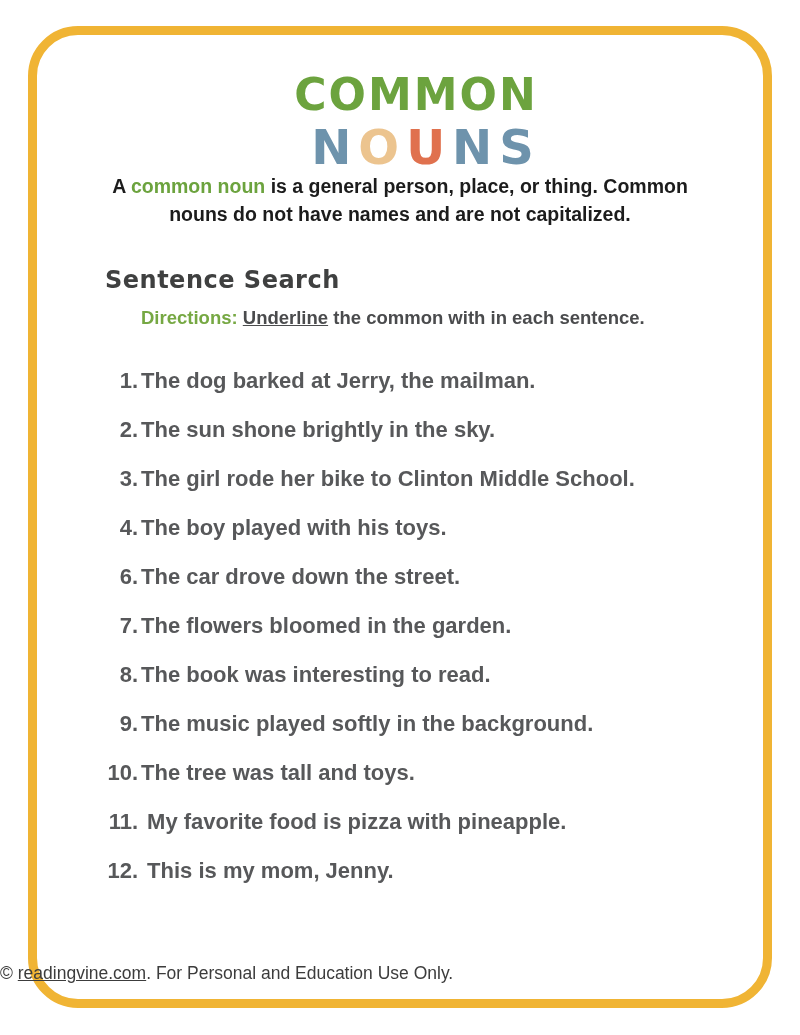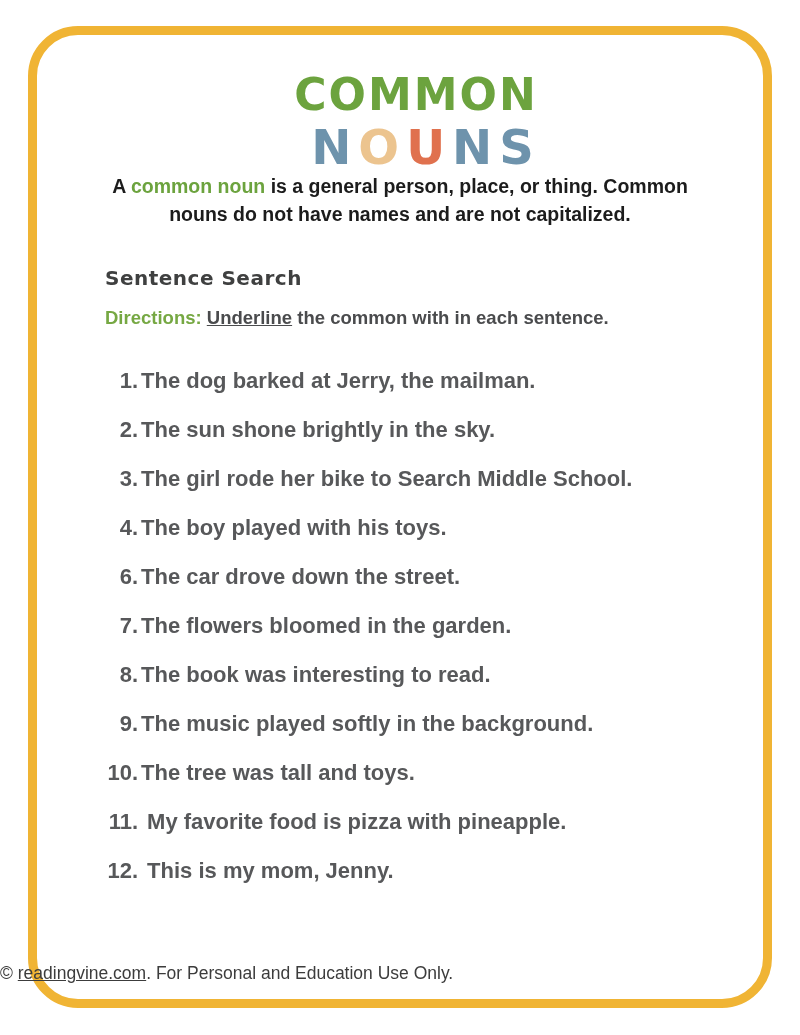--- a/index.html
+++ b/index.html
@@ -64,35 +64,35 @@
     color: var(--text-dark, #1C1C1C);
     margin: 0;
   }
   .intro .highlight { color: var(--green, #6CA33E); }
   .section-heading {
     position: absolute;
     top: 266px;
     left: 105px;
     font-family: "DejaVu Sans", sans-serif;
     font-weight: bold;
-    font-size: 20px;
+    font-size: 24px;
     letter-spacing: 0.5px;
     color: var(--heading-gray, #3F4040);
     margin: 0;
   }
   .directions {
     position: absolute;
     top: 307px;
     left: 105px;
     font-size: 18.5px;
     font-weight: 700;
     color: var(--dir-gray, #4A4B4D);
     margin: 0;
   }
-  .directions .dir-label { color: var(--green-light, #76A843); }
+  .directions .dir-label { color: var(--green-light, #76A843); margin-left: 36px; }
   .directions .dir-underline { text-decoration: underline; }
   .sentence-list {
     position: absolute;
     top: 371px;
     left: 102px;
     right: 36px;
   }
   .row {
     margin-bottom: 29px;
     font-size: 22px;
@@ -135,21 +135,21 @@
 
 <p class="intro"><span>A </span><span class="highlight">common noun</span><span> is a general person, place, or thing. Common nouns do not have names and are not capitalized.</span></p>
 
 <h2 class="section-heading">Sentence Search</h2>
 
 <p class="directions"><span class="dir-label">Directions:</span><span> </span><span class="dir-underline">Underline</span><span> the common with in each sentence.</span></p>
 
 <div class="sentence-list">
     <div class="row"><span class="num">1.</span><span class="txt">The dog barked at Jerry, the mailman.</span></div>
     <div class="row"><span class="num">2.</span><span class="txt">The sun shone brightly in the sky.</span></div>
-    <div class="row"><span class="num">3.</span><span class="txt">The girl rode her bike to Search Middle School.</span></div>
+    <div class="row"><span class="num">3.</span><span class="txt">The girl rode her bike to Clinton Middle School.</span></div>
     <div class="row"><span class="num">4.</span><span class="txt">The boy played with his toys.</span></div>
     <div class="row"><span class="num">6.</span><span class="txt">The car drove down the street.</span></div>
     <div class="row"><span class="num">7.</span><span class="txt">The flowers bloomed in the garden.</span></div>
     <div class="row"><span class="num">8.</span><span class="txt">The book was interesting to read.</span></div>
     <div class="row"><span class="num">9.</span><span class="txt">The music played softly in the background.</span></div>
     <div class="row"><span class="num">10.</span><span class="txt">The tree was tall and toys.</span></div>
     <div class="row"><span class="num">11.</span><span class="txt"> My favorite food is pizza with pineapple.</span></div>
     <div class="row"><span class="num">12.</span><span class="txt"> This is my mom, Jenny.</span></div>
   </div>
 

